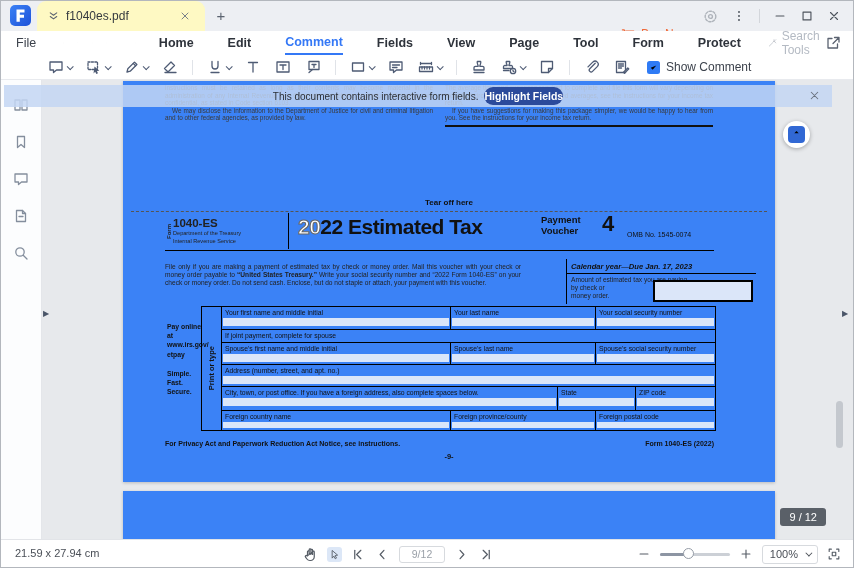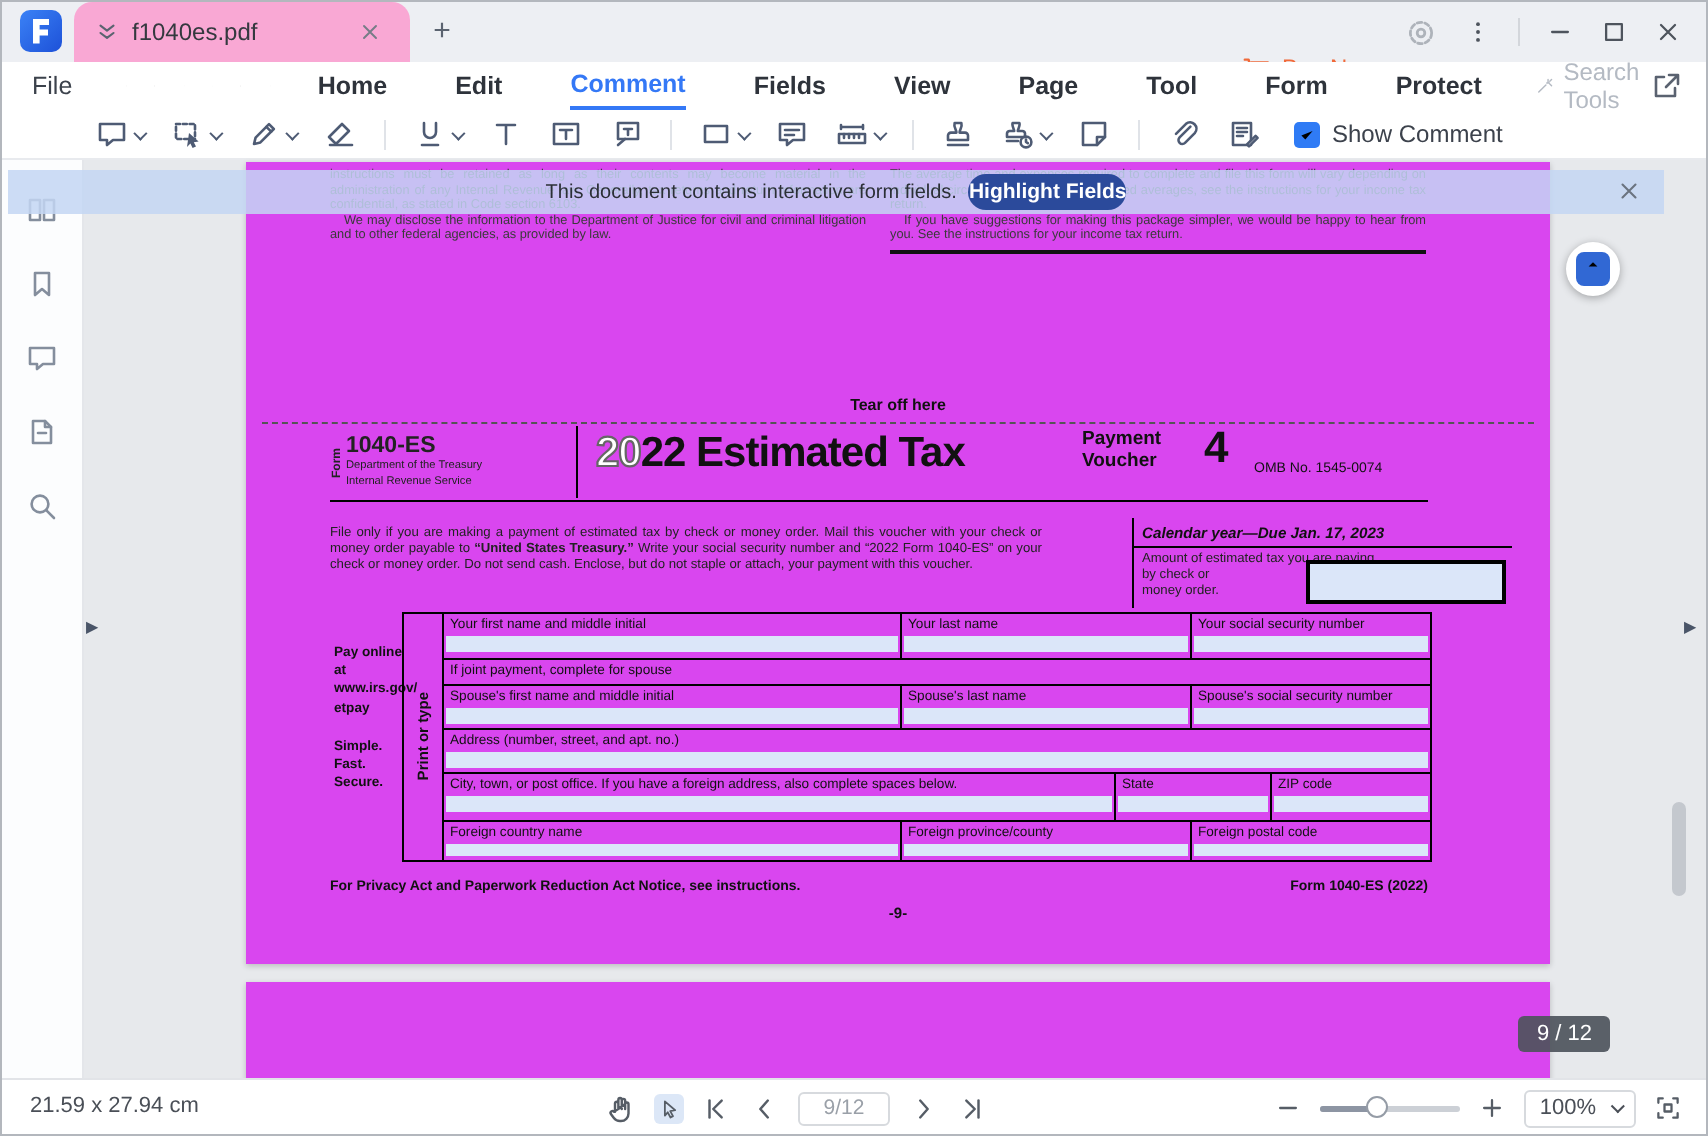--- a/index.html
+++ b/index.html
@@ -6,21 +6,21 @@
   html,body { width:854px; height:568px; }
   body { font-family:"Liberation Sans",sans-serif; position:relative; overflow:hidden; background:#fff; border:1px solid #b3b7bd; }
   .ic { display:inline-flex; align-items:center; justify-content:center; }
   .ic svg { width:100%; height:100%; fill:none; stroke:currentColor; stroke-width:1.3; stroke-linecap:round; stroke-linejoin:round; }
   .chev { width:5px; height:5px; border-right:1.2px solid currentColor; border-bottom:1.2px solid currentColor; transform:rotate(45deg) translateY(-1px); margin-left:3px; }
 
   
   .titlebar { position:absolute; top:0; left:0; right:0; height:30px; background:#edeff3; display:flex; align-items:center; }
   .logo { position:absolute; left:9px; top:4px; width:21px; height:21px; border-radius:5px; background:linear-gradient(135deg,#3b82f6,#1d51d8); }
   .logo svg{width:21px;height:21px;}
-  .tab { position:absolute; left:36px; top:0; width:168px; height:30px; background:#f9a8d4; border-radius:9px 9px 0 0; display:flex; align-items:center; padding:0 8px 0 10px; font-size:12px; color:#34393f; }
+  .tab { position:absolute; left:36px; top:0; width:168px; height:30px; background:#fef9c3; border-radius:9px 9px 0 0; display:flex; align-items:center; padding:0 8px 0 10px; font-size:12px; color:#34393f; }
   .tab .ic { width:13px; height:13px; color:#5b6370; margin-right:6px; }
   .tab .tclose { margin-left:auto; width:12px; height:12px; color:#767d87; }
   .newtab { position:absolute; left:212px; top:7px; width:16px; height:16px; color:#5b6370; font-size:15px; line-height:15px; text-align:center; }
   .tb-right { margin-left:auto; display:flex; align-items:center; padding-right:12px; gap:13px; }
   .buynow { display:flex; align-items:center; gap:5px; color:#f06a3a; font-size:12px;margin-top:36px; }
   .buynow .ic { width:15px; height:15px; }
   .member { width:17px; height:17px; color:#aeb3ba; }
   .kebab { width:14px; height:14px; color:#4e545d; }
   .tsep { width:1px; height:14px; background:#d3d6db; }
   .winbtn { width:14px; height:14px; color:#4e545d; }
@@ -47,21 +47,21 @@
   .cbx { width:13px; height:13px; background:#2f7bf5; border-radius:2.5px; color:#fff; display:flex; align-items:center; justify-content:center; }
   .cbx svg { width:9px; height:9px; stroke-width:2.2; }
   .showc span { font-size:12px; color:#3c424c; }
 
   
   .content { position:absolute; top:79px; bottom:28px; left:0; right:0; background:#e7e9ec; }
   .sidebar { position:absolute; left:0; top:0; bottom:0; width:41px; background:#fcfdfe; border-right:1px solid #e4e6ea; display:flex; flex-direction:column; align-items:center; padding-top:17px; gap:21px; color:#848e9d; }
   .sidebar .ic { width:16px; height:16px; }
   .edge-handle { position:absolute; width:8px; height:16px; color:#4a5568; font-size:8px; line-height:16px; }
 
-  .page { position:absolute; left:122px; width:652px; background:#d946ef; box-shadow:0 1px 3px rgba(0,0,0,.2); }
+  .page { position:absolute; left:122px; width:652px; background:#3b82f6; box-shadow:0 1px 3px rgba(0,0,0,.2); }
   .page1 { top:1px; height:401px; font-family:"Liberation Sans",sans-serif; color:#222; }
   .page2 { top:411px; height:78px; }
 
   .banner { position:absolute; left:3px; top:5px; width:828px; height:22px; background:rgba(195,214,243,.85); display:flex; align-items:center; justify-content:center; z-index:6; }
   .banner-msg { font-size:10px; color:#2b2f36; margin-right:6px; }
   .hl-btn { background:#2b4a9b; color:#fff; font-weight:bold; font-size:10.5px; padding:3px 0; border-radius:11px; border:none; }
   .banner-x { position:absolute; right:11px; top:4px; width:13px; height:13px; color:#6b7480; }
 
   
   .cols { position:absolute; top:3px; left:42px; width:548px; display:flex; gap:12px; font-size:6.4px; line-height:1.18; color:#3a3a3a; text-align:justify; }
@@ -103,21 +103,21 @@
   .payonline { position:absolute; top:241px; left:44px; width:34px; font-weight:bold; font-size:6.8px; line-height:1.35; color:#111; }
   .sfs { position:absolute; top:288px; left:44px; font-weight:bold; font-size:6.8px; line-height:1.35; color:#111; }
 
   .pfoot { position:absolute; top:359px; left:42px; width:549px; display:flex; justify-content:space-between; font-weight:bold; font-size:7px; color:#111; }
   .pnum { position:absolute; top:371px; left:0; width:100%; text-align:center; font-weight:bold; font-size:7.5px; color:#111; }
 
   
   .float-up { position:absolute; right:43px; top:41px; width:27px; height:27px; border-radius:50%; background:#fff; box-shadow:0 1px 4px rgba(0,0,0,.3); display:flex; align-items:center; justify-content:center; z-index:7; }
   .float-up .inner { width:17px; height:17px; border-radius:4px; background:#3168d4; color:#fff; display:flex; align-items:center; justify-content:center; }
   .float-up .inner svg { width:13px; height:13px; stroke-width:1.6; }
-  .pagebadge { position:absolute; right:48px; top:428px; background:rgba(78,84,92,.92); color:#fff; font-size:11px; padding:3px 9px; border-radius:3px; z-index:7; }
+  .pagebadge { position:absolute; right:27px; top:428px; background:rgba(78,84,92,.92); color:#fff; font-size:11px; padding:3px 9px; border-radius:3px; z-index:7; }
   .vthumb { position:absolute; right:10px; top:321px; width:7px; height:47px; background:#c4c8ce; border-radius:4px; z-index:7; }
 
   
   .statusbar { position:absolute; bottom:0; left:0; right:0; height:28px; background:#fff; border-top:1px solid #e2e4e8; color:#565d66;padding-left:12px; }
   .dim { position:absolute; left:14px; top:7px; font-size:11px; color:#4a4f57; }
   .nav { position:absolute; left:302px; top:0; height:28px; display:flex; align-items:center; gap:9px; }
   .nav .ic { width:15px; height:15px; }
   .nav .act { background:#dce7f7; border-radius:3px; padding:2px; }
   .pageinput { width:46px; height:17px; border:1px solid #d7dade; border-radius:3px; font-size:10.5px; color:#9aa0a8; text-align:center; line-height:15px; }
   .zoomgrp { position:absolute; right:12px; top:0; height:28px; display:flex; align-items:center; gap:9px; }

